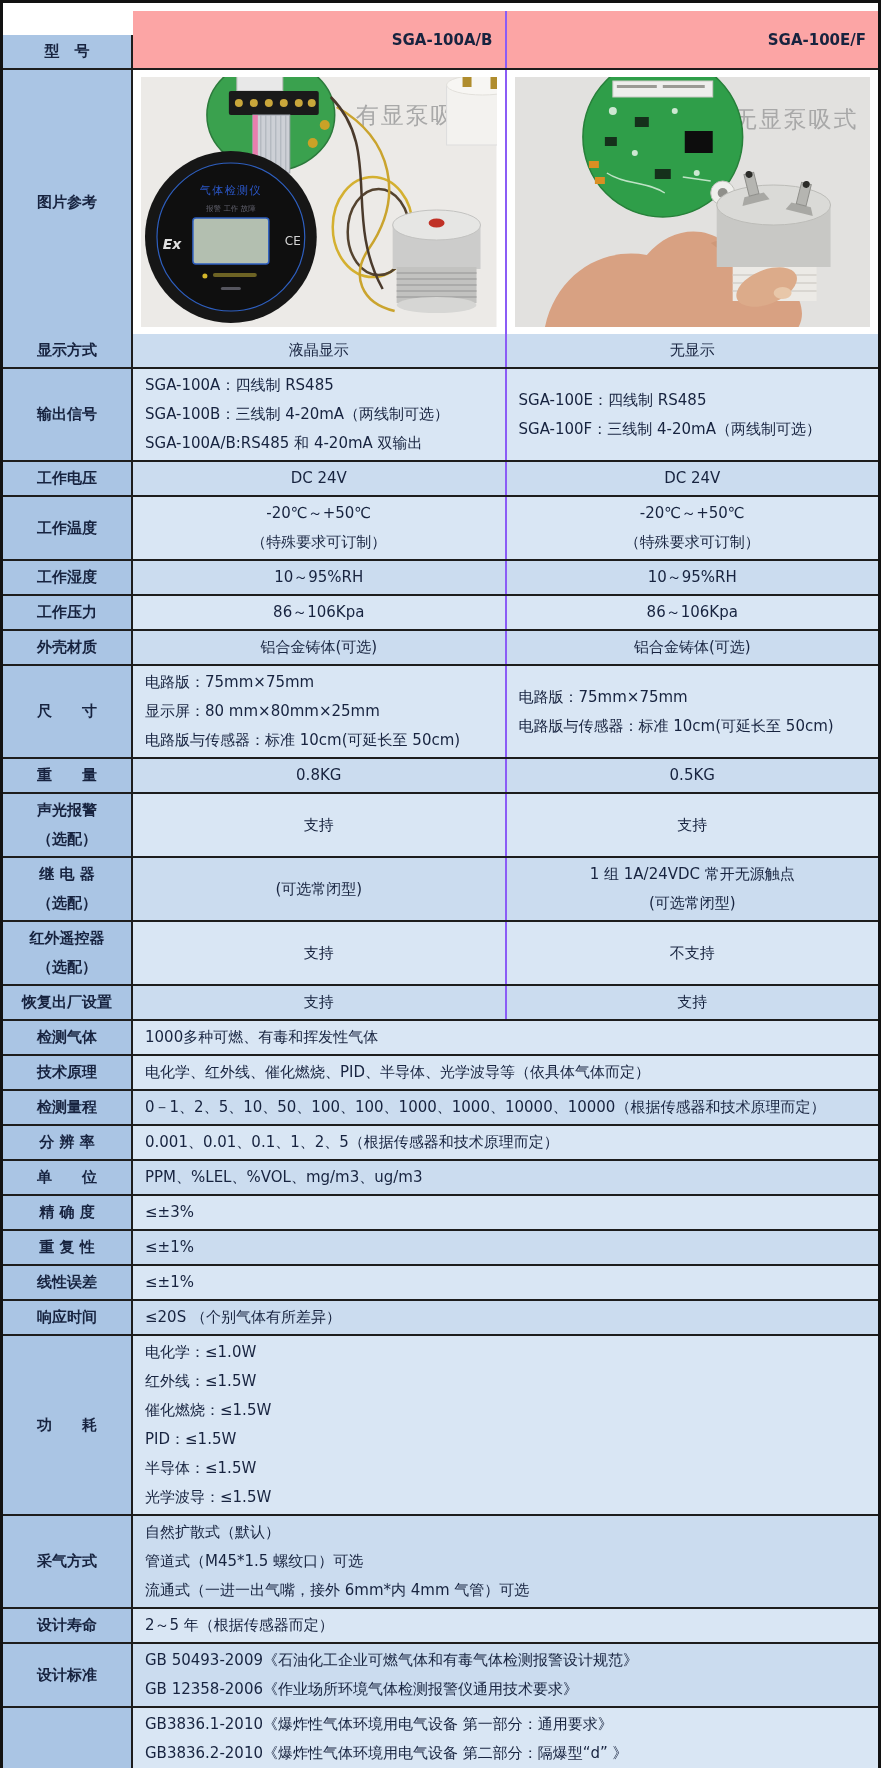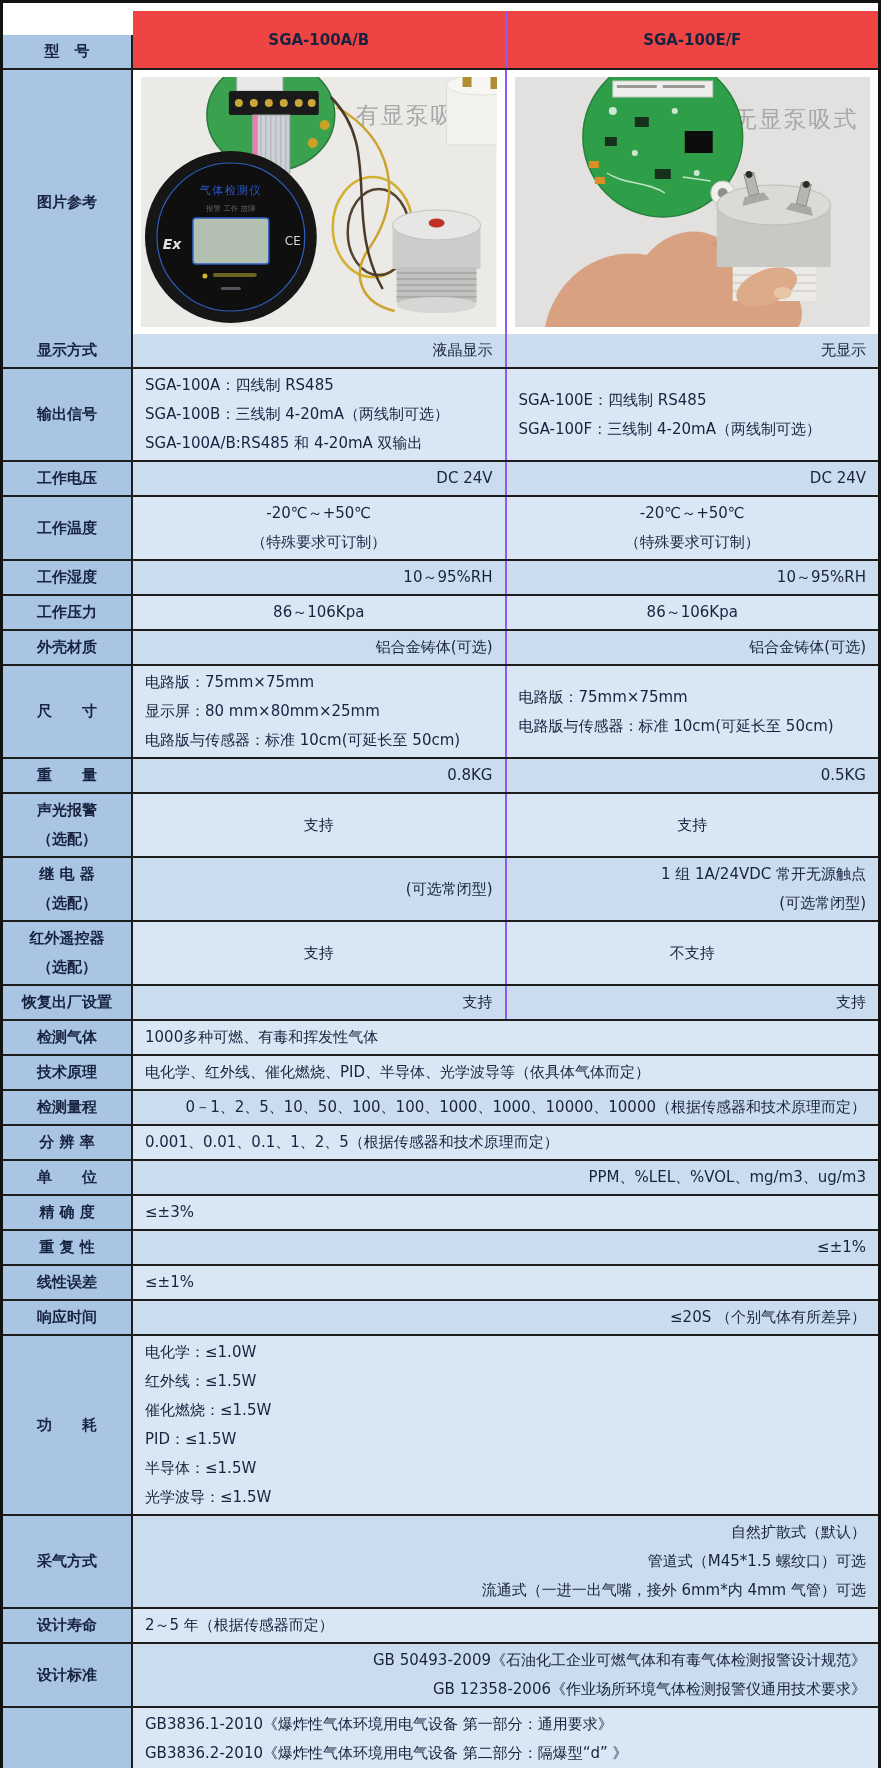--- a/index.html
+++ b/index.html
@@ -27,25 +27,25 @@
   }
   .value-cell {
     flex:1 1 0; min-width:0;
     font-size:15px; line-height:29px;
     padding:2px 12px;
     display:flex; flex-direction:column; justify-content:center;
     text-align:left;
   }
   .value-cell.align-center { text-align:center; }
   .value-cell + .value-cell { border-left:2px solid #8b5cf6; }
-  .shade-a .value-cell { background:#cbdcef;align-items:flex-end; }
+  .shade-a .value-cell { background:#cbdcef; }
   .shade-b .value-cell { background:#d9e6f4; }
   .header-row .label-cell { border-right-color:#1d1d1d;margin-top:32px; }
   .header-row .value-cell {
-    background:#ef4444; font-weight:bold; text-align:center; line-height:30px;margin-top:8px;
+    background:#fca5a5; font-weight:bold; text-align:right; line-height:30px;margin-top:8px;
   }
   .image-row .value-cell { background:#ffffff; padding:7px 8px; display:block; }
   .photo-frame { width:100%; height:250px; }
   .photo-frame svg { display:block; width:100%; height:100%; }
 </style>
 </head>
 <body>
 
 <div class="spec-table">
 

